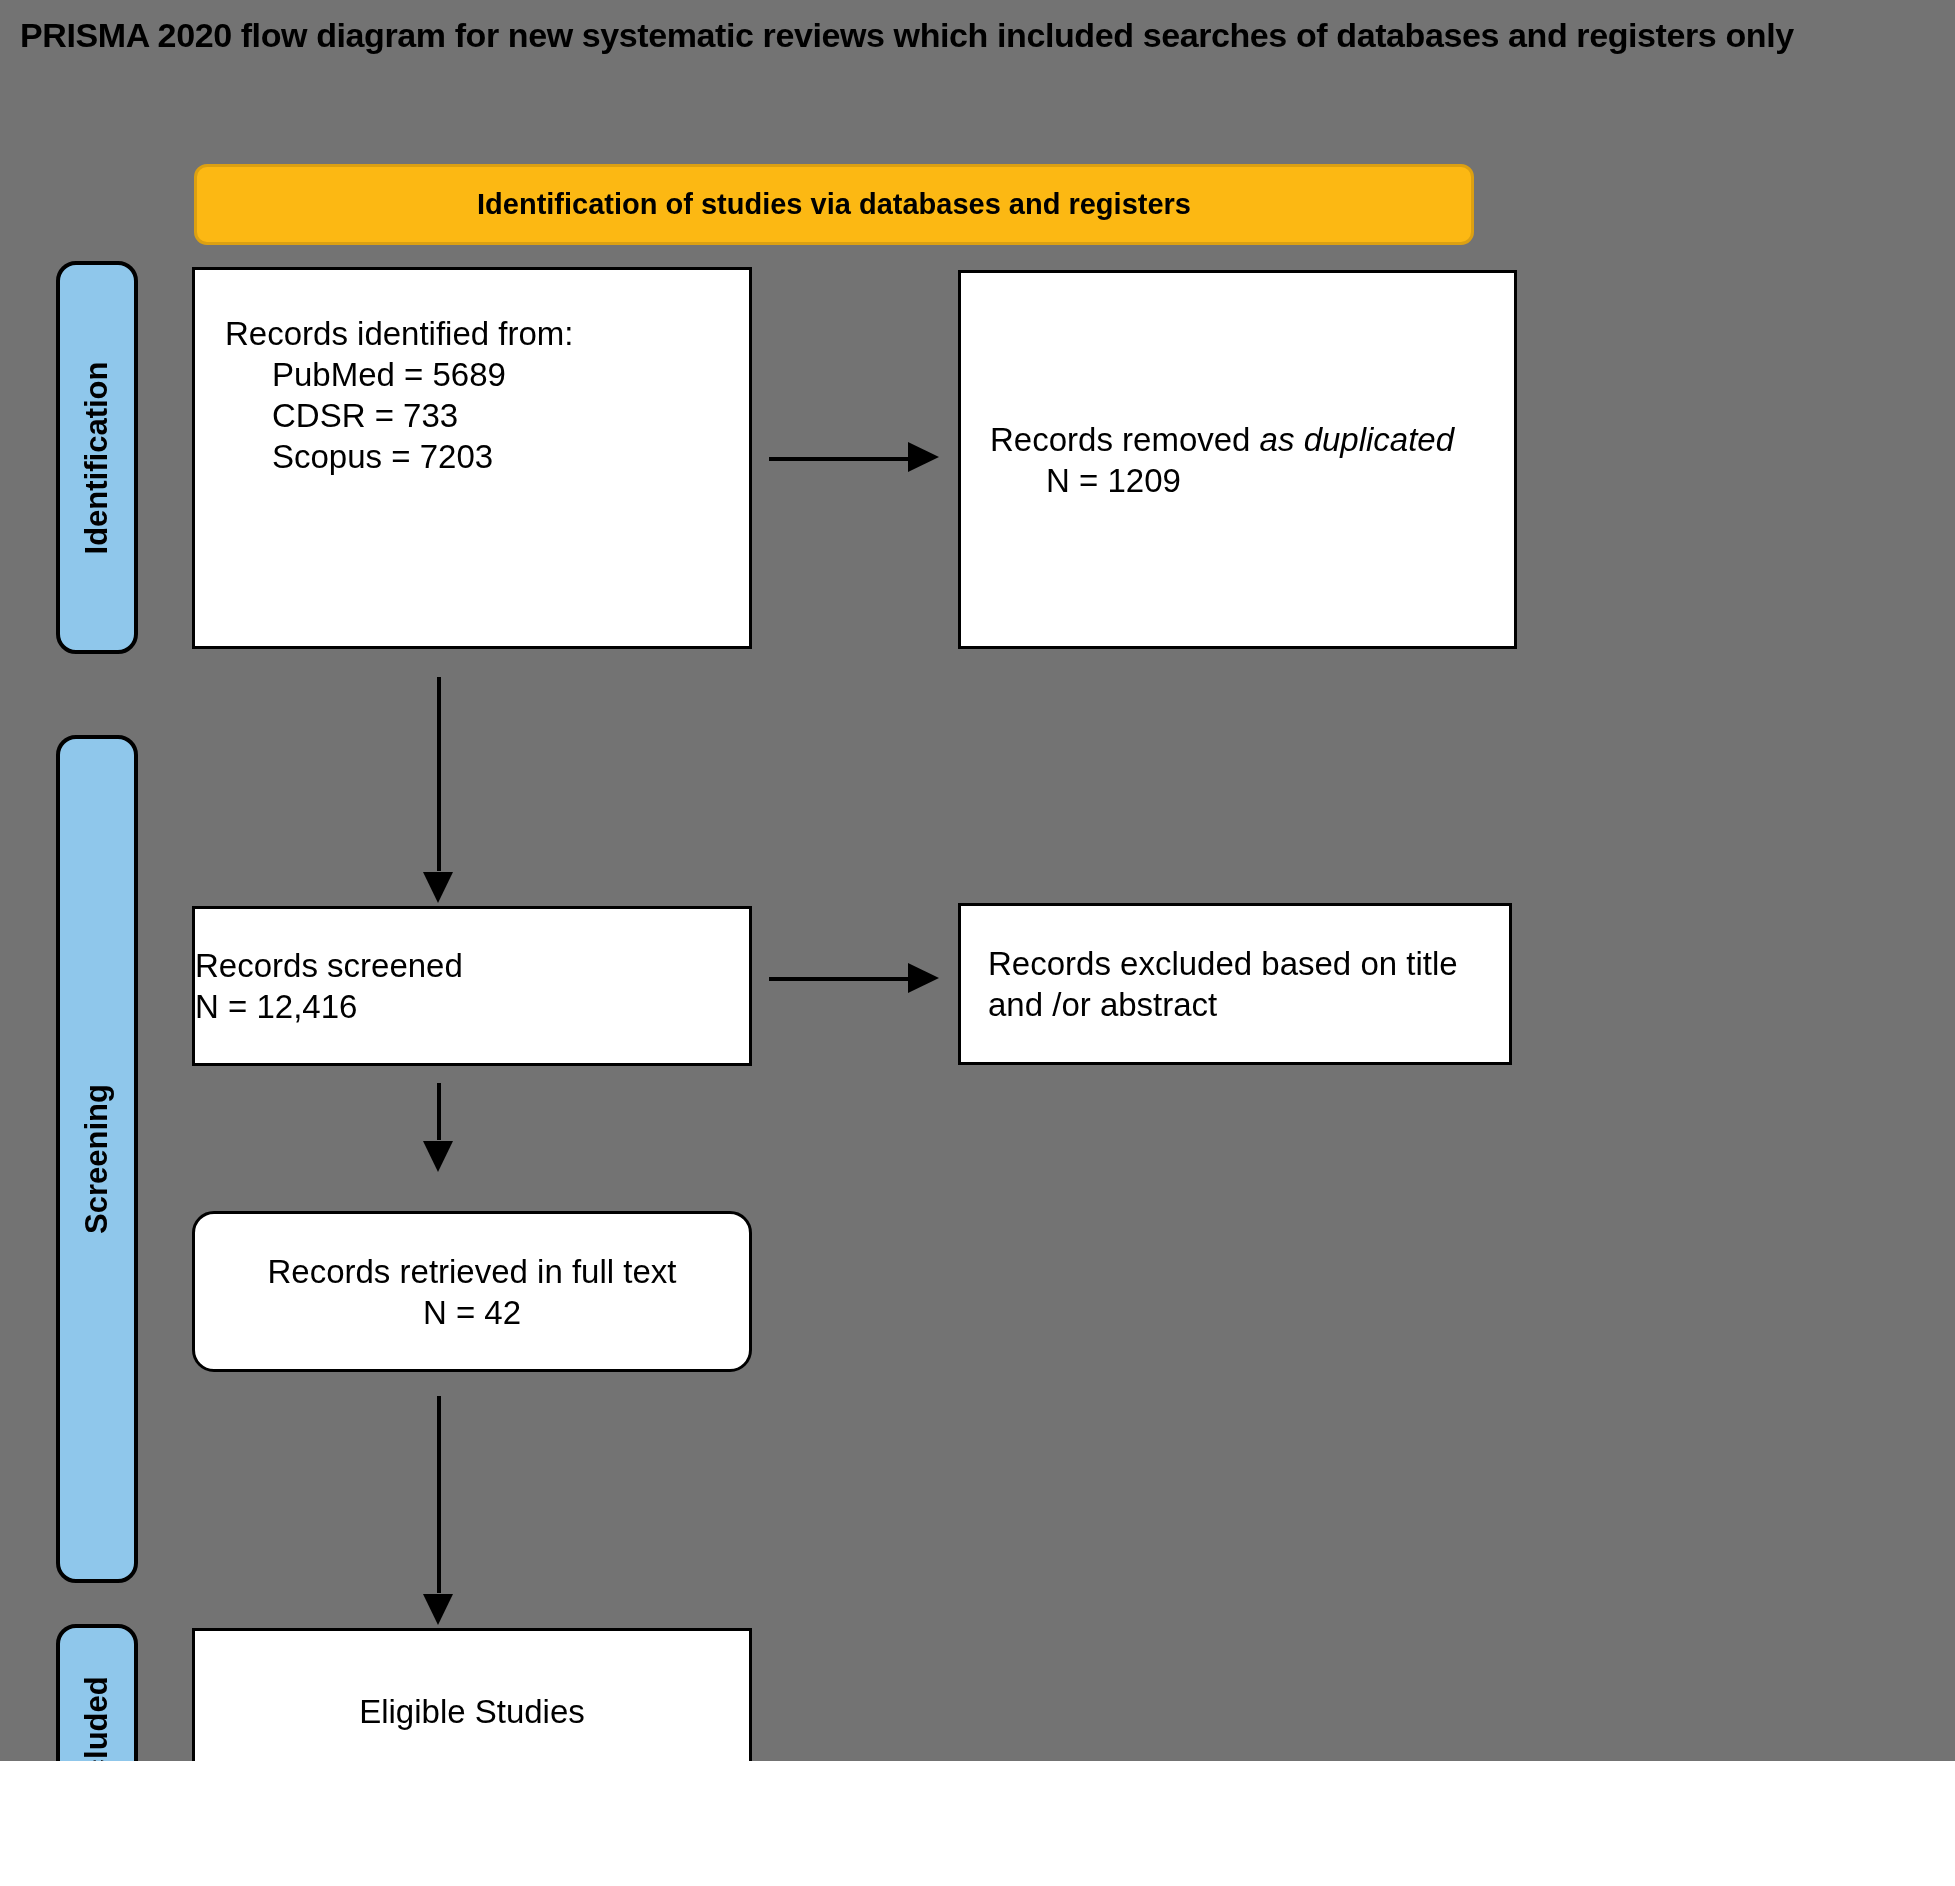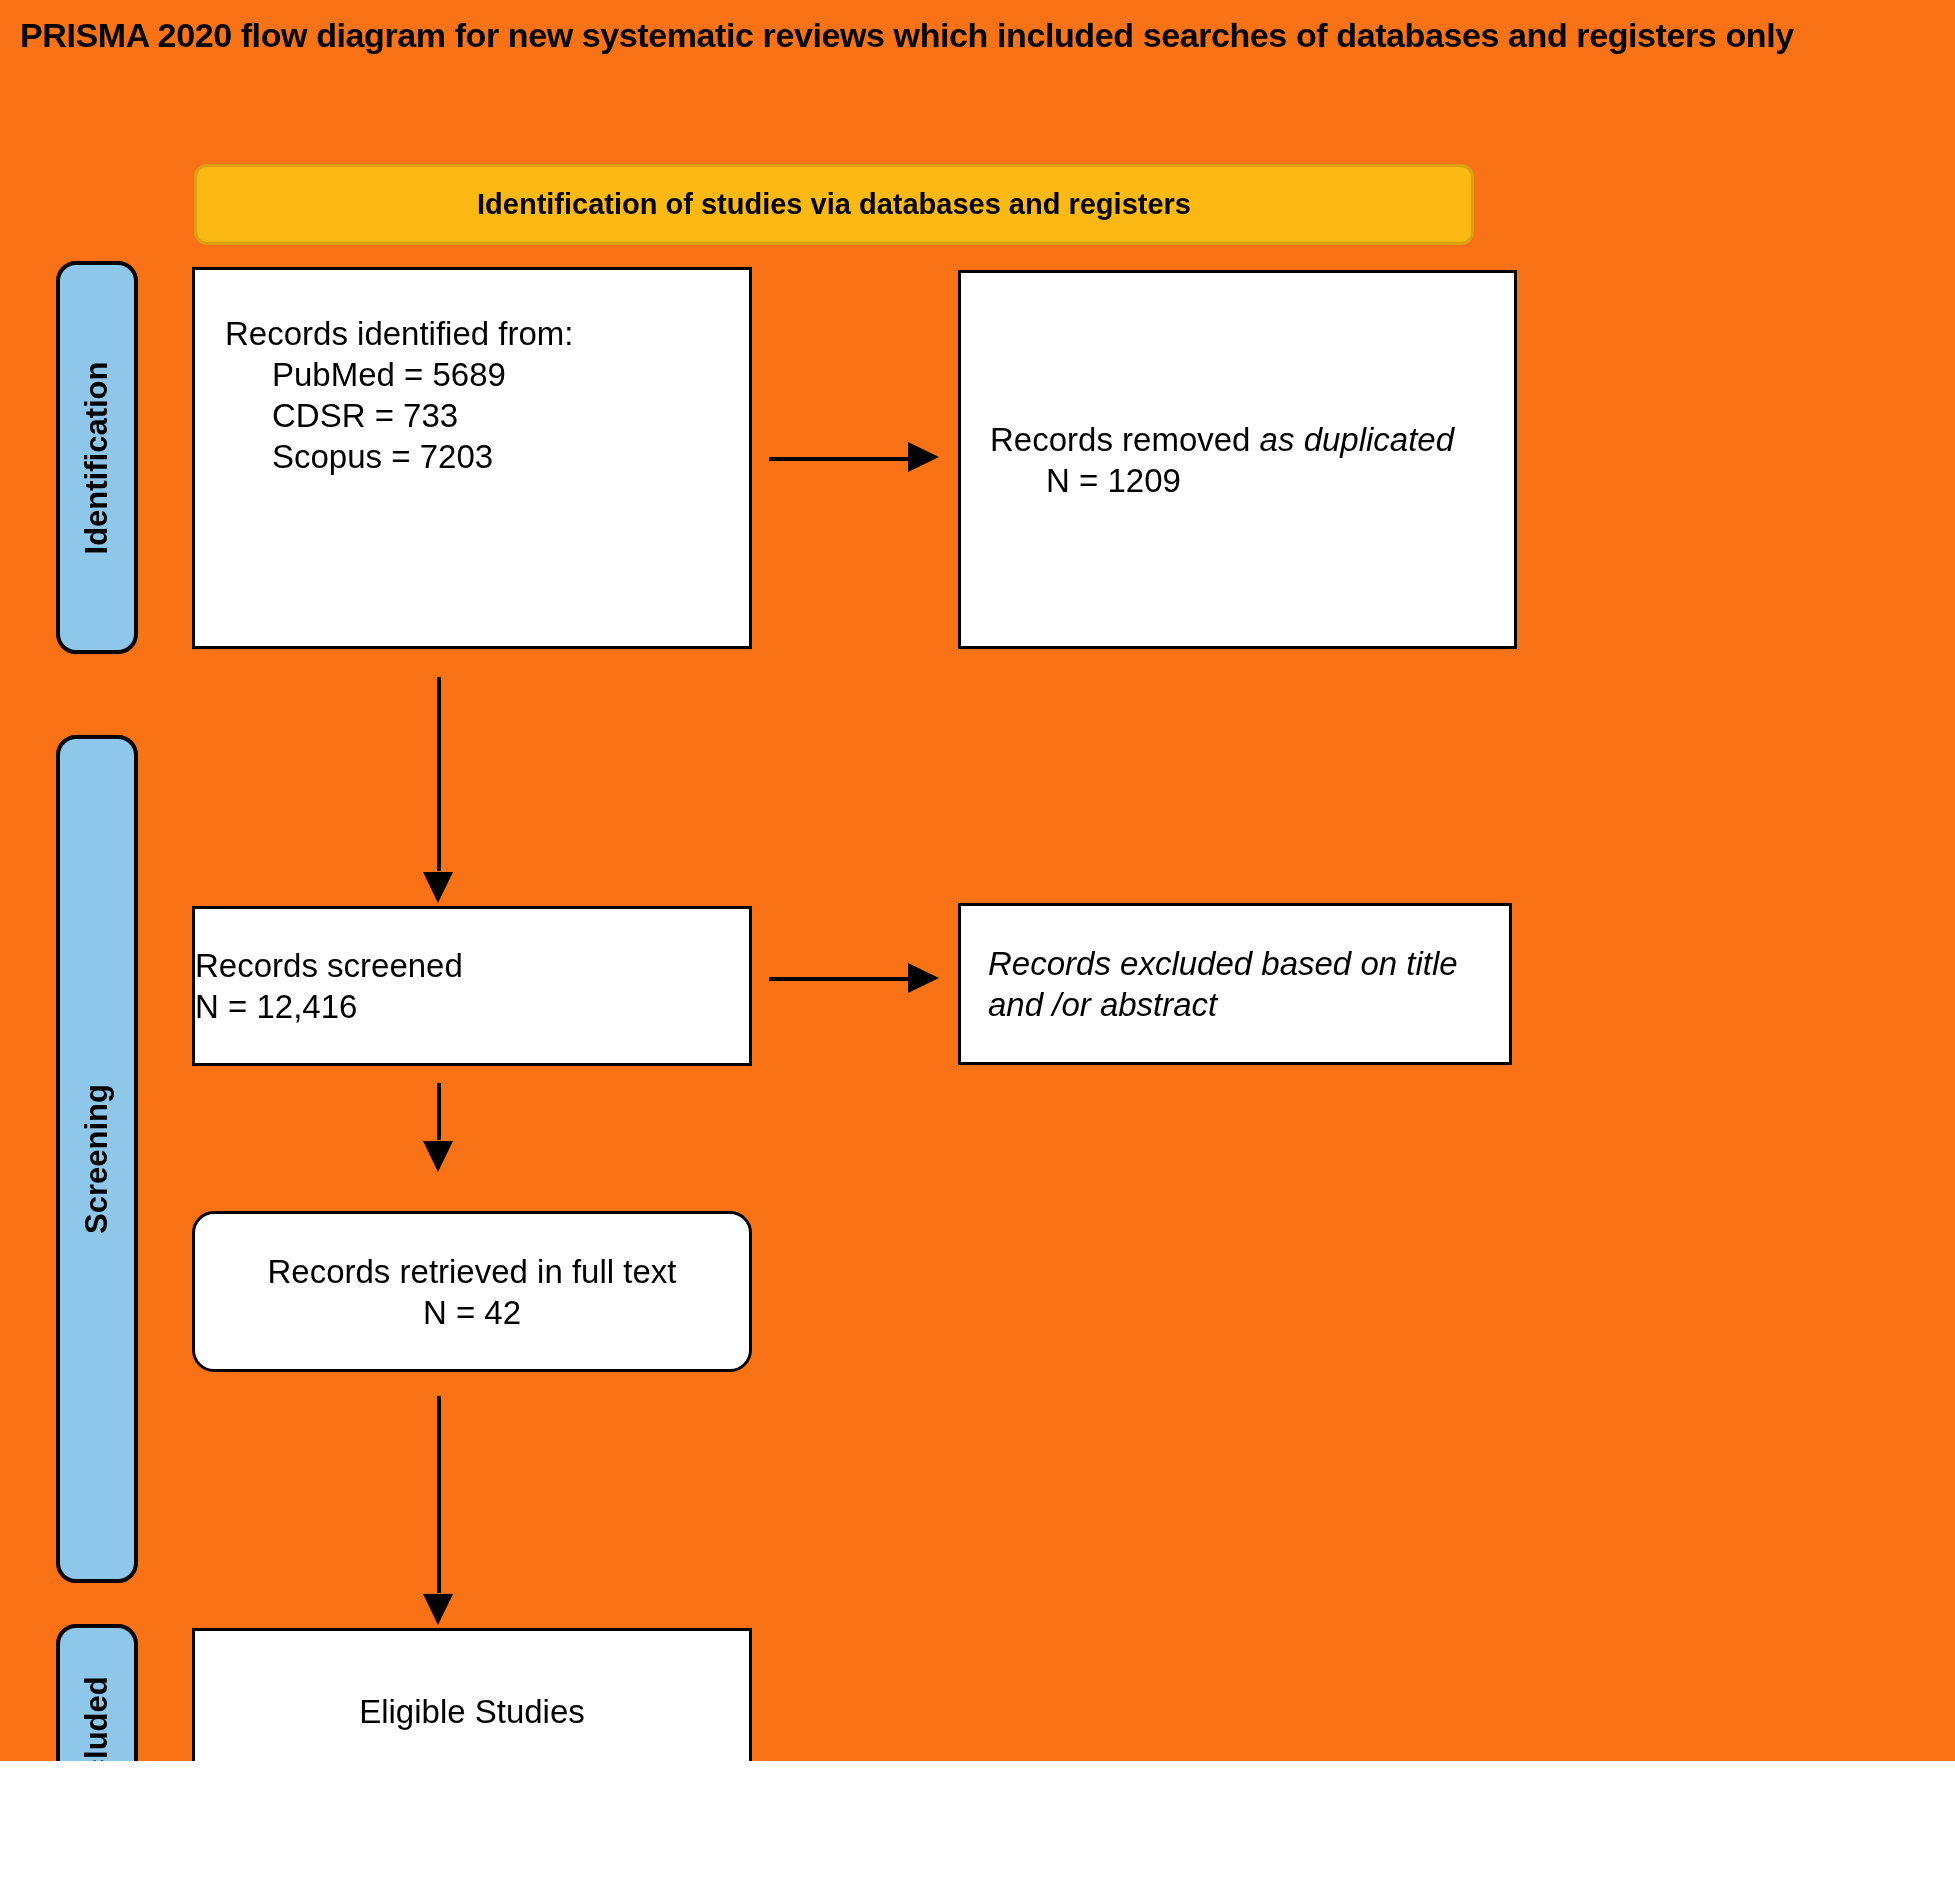--- a/index.html
+++ b/index.html
@@ -1,20 +1,20 @@
 <!DOCTYPE html>
 <html style="font-size:11.4px"><head>
 <meta charset="utf-8">
 <style>
   html,body{margin:0;padding:0;background:#ffffff;}
   #canvas{
     position:relative;
     width:1955px;
     height:1761px;
-    background:#f97316;
+    background:#737373;
     font-family:"Liberation Sans","DejaVu Sans",sans-serif;
     color:#000;
     overflow:hidden;
   }
   *{box-sizing:border-box;}
 
   .page-title{
     position:absolute;
     left:20px; top:15.7px; width:1926px;
     font-size:34px; font-weight:bold; letter-spacing:-0.4px;
@@ -58,21 +58,21 @@
   #box-identified .src{ display:block; margin-left:47px; }
 
   #box-removed{ left:958px; top:270px; width:559px; height:379px;
     display:flex; flex-direction:column; justify-content:center; padding:0 18px 0 29px; }
   #box-removed .count{ margin-left:56px; }
 
   #box-screened{ left:192px; top:906px; width:560px; height:160px;
     display:flex; flex-direction:column; justify-content:center; align-items:flex-start; text-align:center; }
 
   #box-excluded{ left:958px; top:903px; width:554px; height:162px;
-    display:flex; flex-direction:column; justify-content:center; padding:0 14.3px 0 27px;font-style:italic; }
+    display:flex; flex-direction:column; justify-content:center; padding:0 14.3px 0 27px; }
 
   #box-retrieved{ left:192px; top:1211px; width:560px; height:161px;
     display:flex; flex-direction:column; justify-content:center; align-items:center; text-align:center;border-radius:22px; }
 
   #box-eligible{ left:192px; top:1628px; width:560px; height:236px;
     display:flex; flex-direction:column; justify-content:center; align-items:center; text-align:center;gap:29px; }
 
   .italic{ font-style:italic; }
 
   .arrow-line{ position:absolute; background:#000; }

